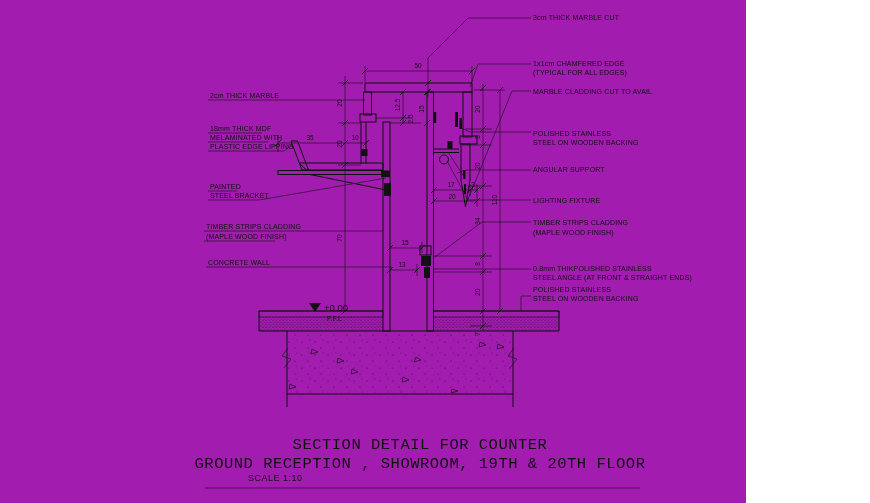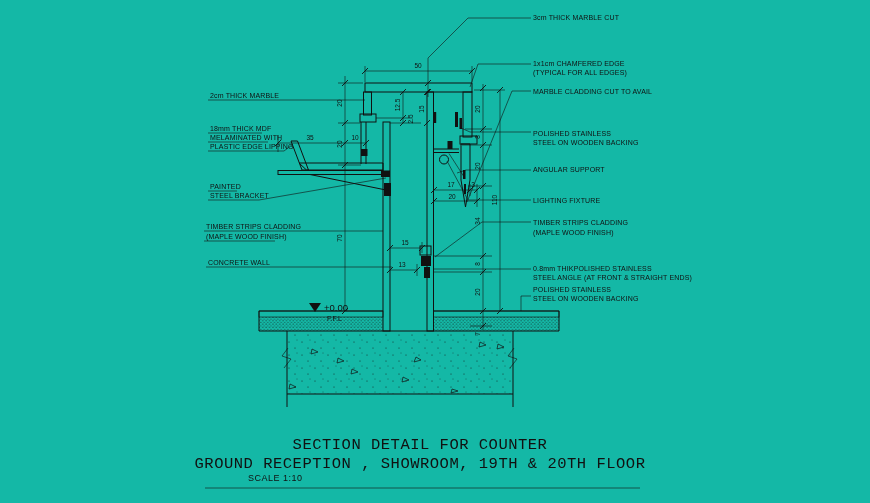--- a/index.html
+++ b/index.html
@@ -1,16 +1,16 @@
 <!DOCTYPE html>
 <html><head>
 <meta charset="utf-8">
 <style>
   html,body{margin:0;padding:0;background:#ffffff;}
-  .page{position:relative;width:870px;height:503px;background:#14b8a6;overflow:hidden;}
+  .page{position:relative;width:746px;height:503px;background:#a21caf;overflow:hidden;}
   svg{position:absolute;left:0;top:0;}
   .lbl{font:7px "Liberation Sans",sans-serif;fill:#111;letter-spacing:.15px;}
   .dim{font:6.5px "Liberation Sans",sans-serif;fill:#111;}
   .lvl{font:9.5px "Liberation Sans",sans-serif;fill:#111;}
   .lvs{font:7px "Liberation Sans",sans-serif;fill:#111;}
   .ttl{font:15.5px "Liberation Mono","DejaVu Sans Mono",monospace;fill:#111;letter-spacing:.5px;}
   .scl{font:9px "Liberation Sans",sans-serif;fill:#111;letter-spacing:.5px;}
   .geo{stroke:#111;stroke-width:1;fill:none;}
   .thin{stroke:#111;stroke-width:.6;fill:none;}
   .tick{stroke:#111;stroke-width:.9;fill:none;}

